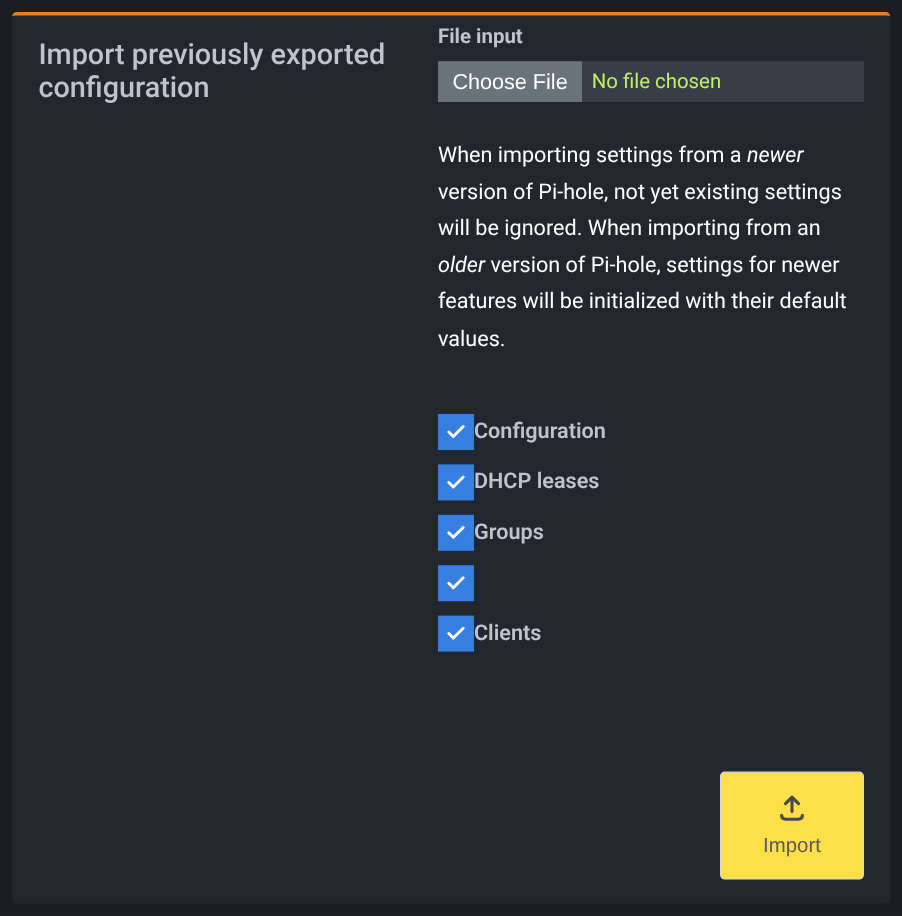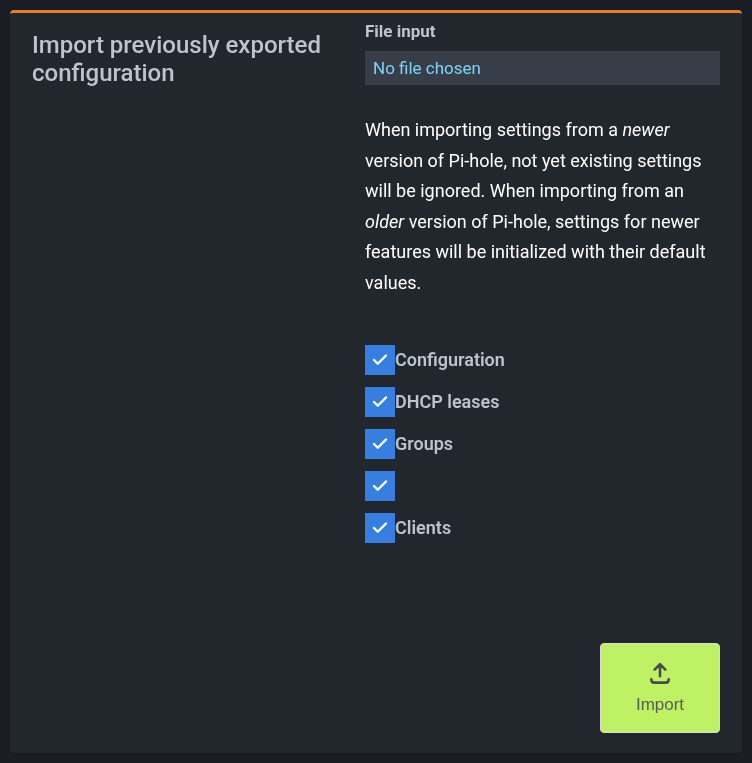--- a/index.html
+++ b/index.html
@@ -51,21 +51,21 @@
       font-size: 18px;
       padding: 0 12px;
       display: inline-flex;
       align-items: center;
       border: none;
       cursor: pointer;
       font-weight: 400;
     }
     .file-status {
       background: #383e47;
-      color: #7dd3fc;
+      color: #bef264;
       font-size: 17px;
       padding: 16px 8px;
       display: inline-flex;
       align-items: center;
       flex: 1;
     }
     .help-text {
       color: #ffffff;
       font-size: 18px;
       line-height: 1.7;
@@ -101,21 +101,21 @@
     }
     .spacer { flex: 1; }
     .footer {
       display: flex;
       justify-content: flex-end;
       padding-top: 10px;
     }
     .import-btn {
       width: 120px;
       height: 90px;
-      background: #bef264;
+      background: #fde047;
       border: 1px solid #d9d9d9;
       border-radius: 4px;
       display: flex;
       flex-direction: column;
       align-items: center;
       justify-content: center;
       gap: 8px;
       cursor: pointer;
       color: #5a5a5a;
       font-size: 17px;
@@ -126,20 +126,21 @@
 <body>
 
 <div class="card">
   <div class="card-header">
     <div class="card-title">Import previously exported configuration</div>
   </div>
   <div class="card-body">
 
     <div class="label-heading">File input</div>
     <div class="file-row">
+      <button class="file-btn">Choose File</button>
       <div class="file-status">No file chosen</div>
     </div>
 
     <div class="help-text">
       <span>When importing settings from a </span><em>newer</em><span> version of Pi-hole, not yet existing settings will be ignored. When importing from an </span><em>older</em><span> version of Pi-hole, settings for newer features will be initialized with their default values.</span>
     </div>
 
 
     <div class="checkbox-list">
       <div class="check-row">

